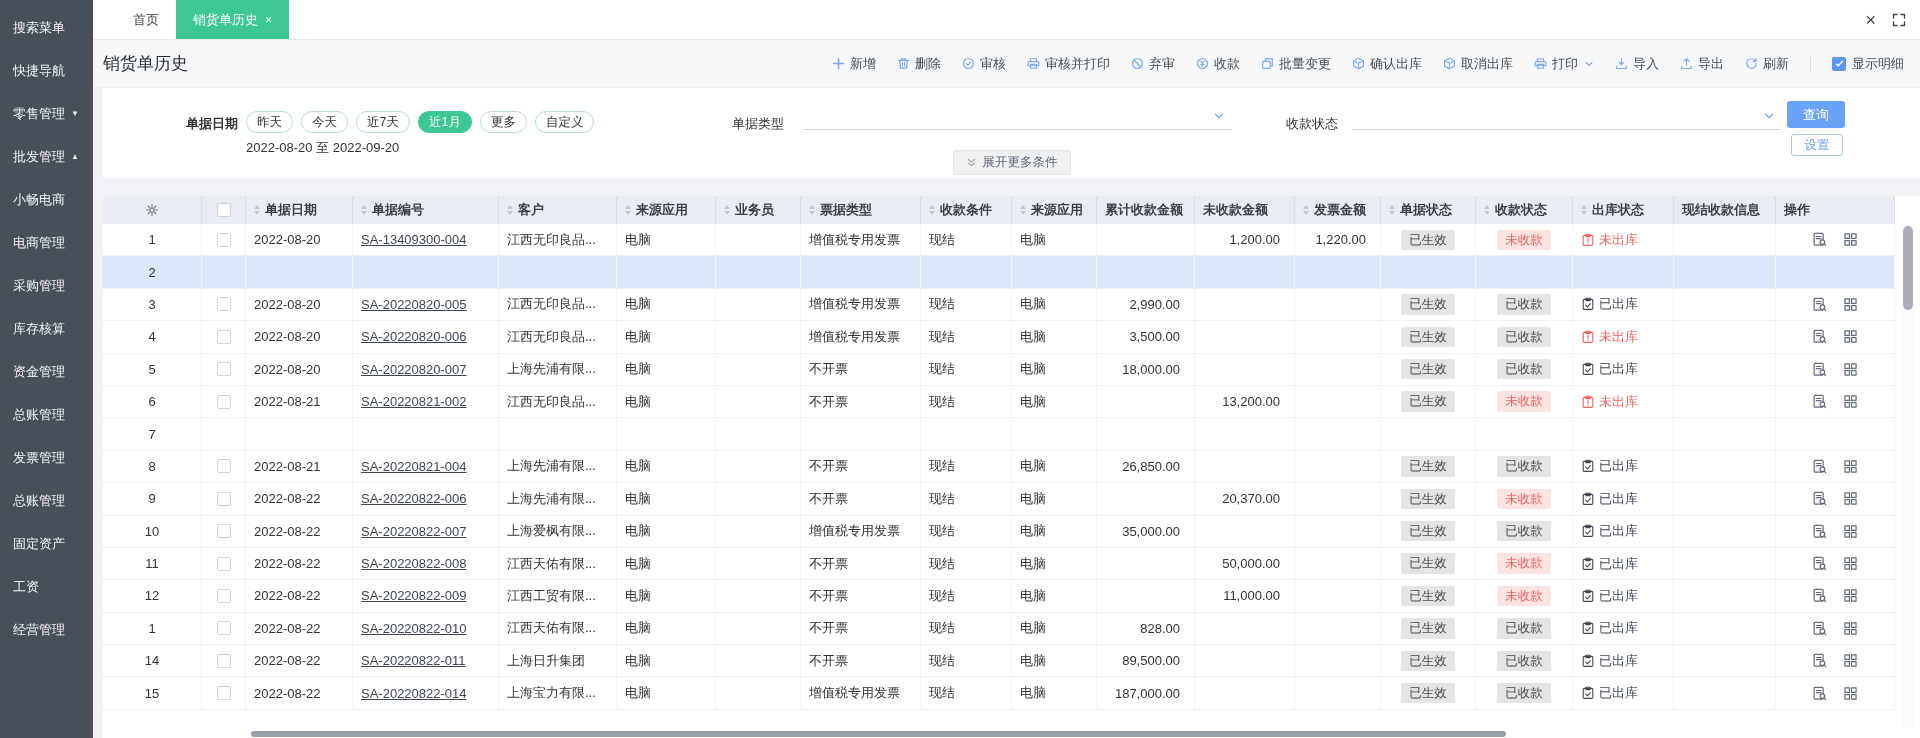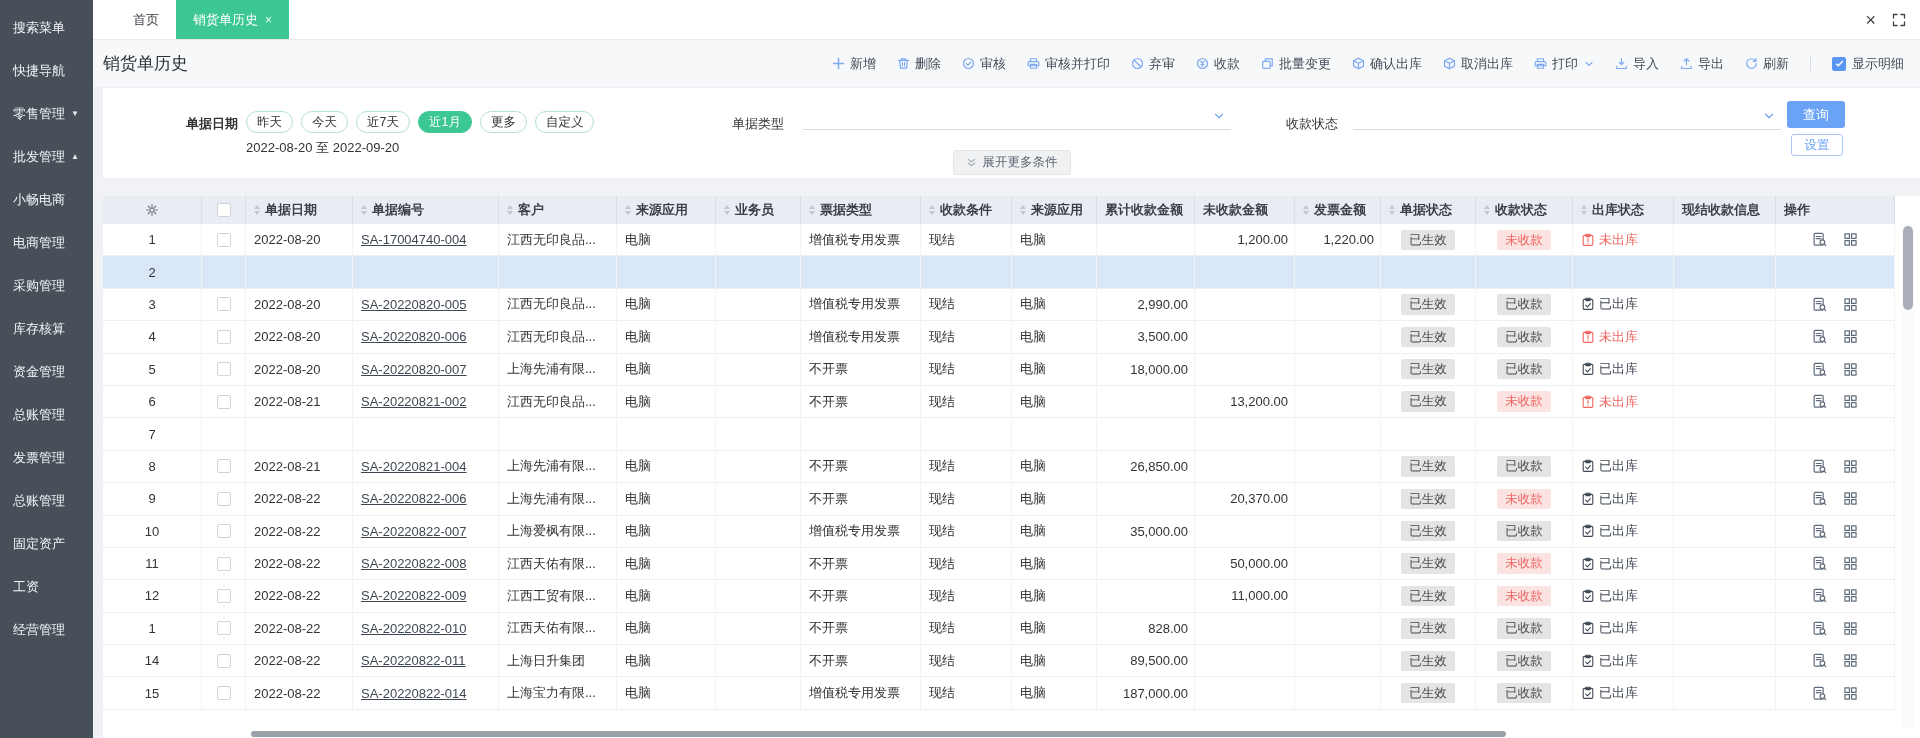--- a/index.html
+++ b/index.html
@@ -65,21 +65,21 @@
   .th{display:flex;align-items:center;padding:0 8px;border-right:1px solid #d9dde8;font-weight:bold;color:#3a3f4a;white-space:nowrap;overflow:hidden}
   .th.center,.td.center{justify-content:center}
   .caret{display:inline-flex;flex-direction:column;gap:2px;margin-right:5px}
   .caret i{width:0;height:0;border-left:3.5px solid transparent;border-right:3.5px solid transparent}
   .caret .up{border-bottom:4px solid #c2c7d1}
   .caret .dn{border-top:4px solid #c2c7d1}
   .gear-ic{width:14px;height:14px;color:#6b7685;margin:0 auto}
   .tr{display:flex;width:1792px;height:32.4px;border-bottom:1px solid #ecf0f5;background:#fff}
   .tr.sel{background:#d9e7f8}
   .td{display:flex;align-items:center;padding:0 8px;border-right:1px solid #f1f3f7;white-space:nowrap;overflow:hidden}
-  .td.right{justify-content:flex-end;padding-right:6px}
+  .td.right{justify-content:flex-end;padding-right:14px}
   .doc-link{color:#3f4753;text-decoration:underline;cursor:pointer}
   .badge{display:inline-block;padding:3px 8px;border-radius:2px;font-size:12.5px;line-height:1.15}
   .badge-gray{background:#e4e4e4;color:#4a4a4a}
   .badge-red{background:#fbe3e1;color:#ef6560}
   .outst{display:inline-flex;align-items:center;gap:4px}
   .outst .ic{width:14px;height:14px}
   .out-ok{color:#3f4753}
   .out-no{color:#ef6560}
   .op-ic{width:15px;height:15px;color:#5f6b7a;cursor:pointer}
   .ops-wrap{display:flex;gap:16px;justify-content:center;width:100%}
@@ -447,21 +447,21 @@
         </div>
       </div>
     <div class="tbody">
         <div class="tr ">
           <div class="td center" style="width:99px">1</div>
           <div class="td center" style="width:44px">
             <span class="cb"></span>
           </div>
           <div class="td " style="width:107px">2022-08-20</div>
           <div class="td" style="width:146px">
-            <span class="doc-link">SA-17004740-004</span>
+            <span class="doc-link">SA-13409300-004</span>
           </div>
           <div class="td " style="width:118px">江西无印良品...</div>
           <div class="td " style="width:99px">电脑</div>
           <div class="td " style="width:85px"></div>
           <div class="td " style="width:120px">增值税专用发票</div>
           <div class="td " style="width:91px">现结</div>
           <div class="td " style="width:85px">电脑</div>
           <div class="td right" style="width:98px"></div>
           <div class="td right" style="width:100px">1,200.00</div>
           <div class="td right" style="width:86px">1,220.00</div>

